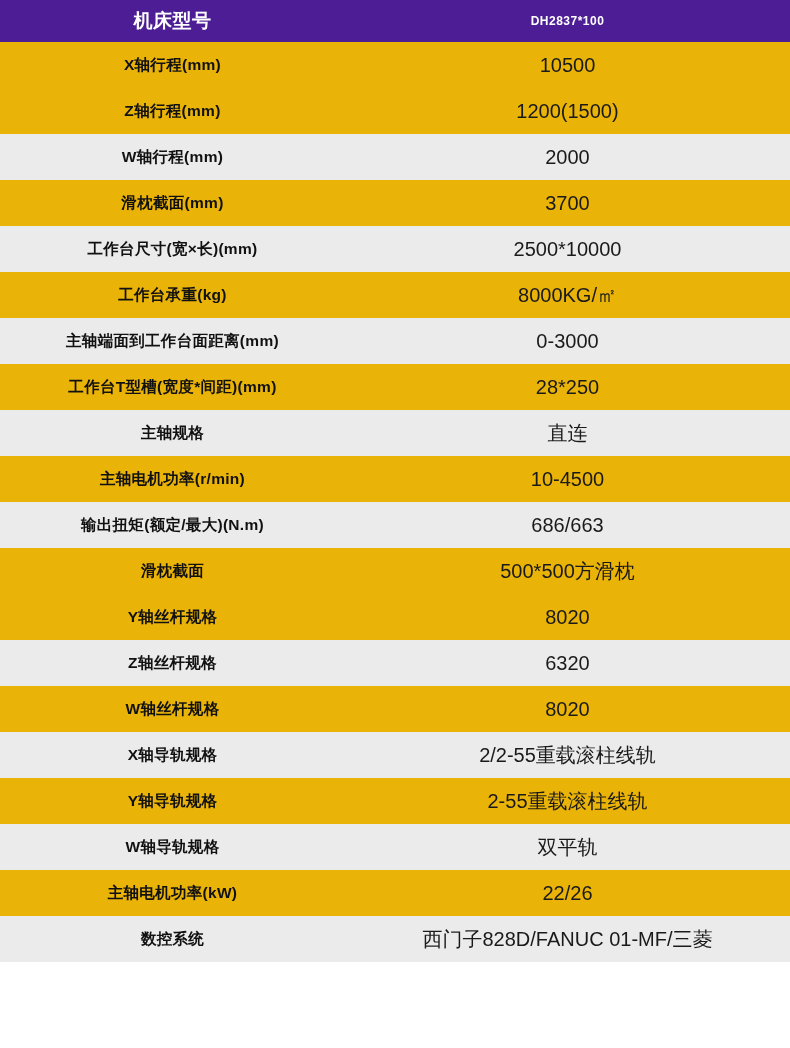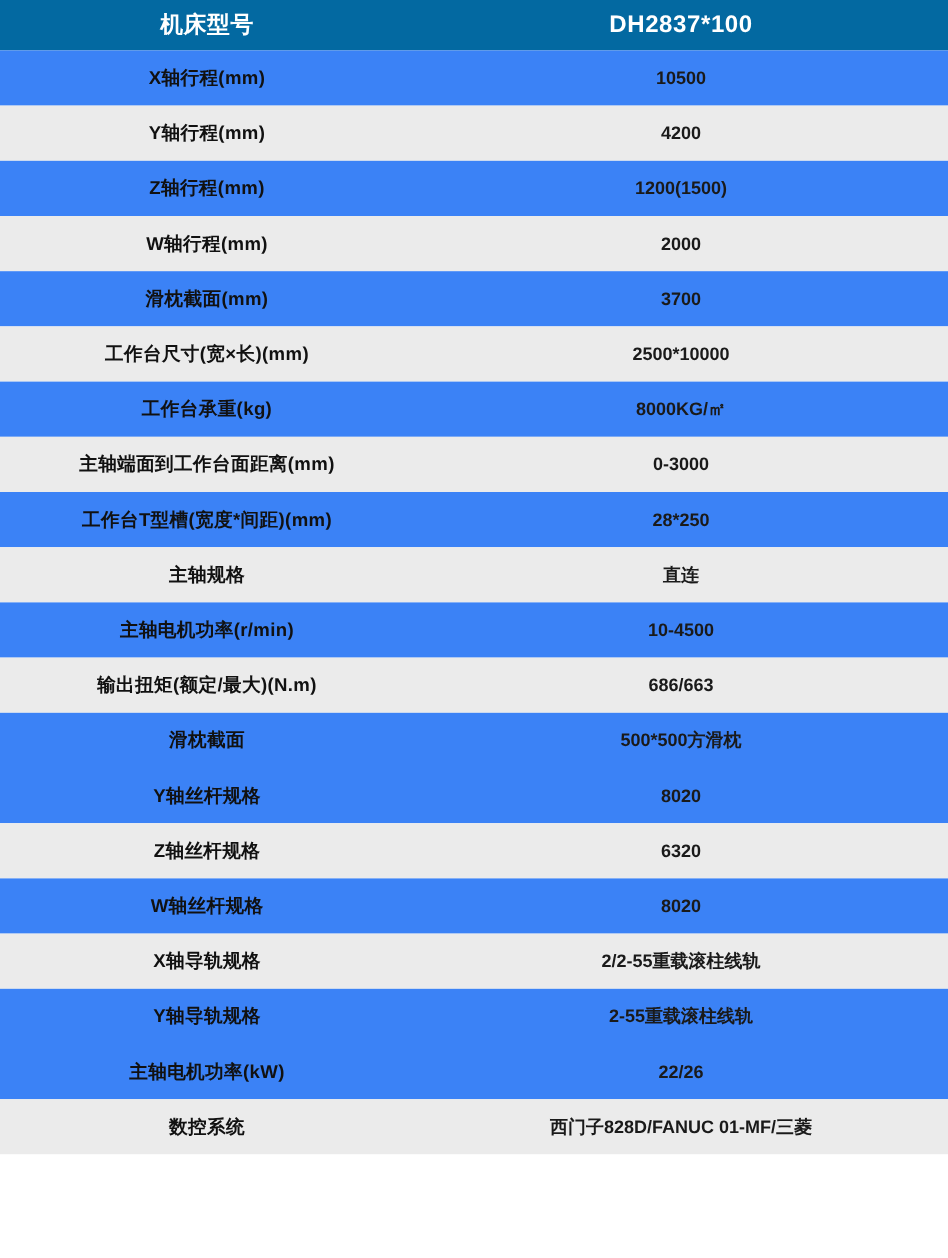--- a/index.html
+++ b/index.html
@@ -14,77 +14,73 @@
   }
   .spec-table {
     width: 790px;
     border-collapse: collapse;
     table-layout: fixed;
   }
   .spec-table col.col-label { width: 345px; }
   .spec-table col.col-value { width: 445px; }
 
   .spec-table tr.header-row td {
-    background: #0369a1;
+    background: #4c1d95;
     color: #ffffff;
     font-weight: bold;
     font-size: 19px;
     height: 42px;
     padding: 0;
     text-align: center;
     letter-spacing: 0.5px;
   }
   .spec-table tr.header-row td.header-value {
-    font-size: 20px;
+    font-size: 12px;
   }
 
   .spec-table td {
     text-align: center;
     vertical-align: middle;
     padding: 0 8px;
     height: 46px;
     font-size: 15px;
     color: #1a1a1a;
     border: none;
   }
-  .spec-table tr.row-odd td { background: #3b82f6; }
+  .spec-table tr.row-odd td { background: #eab308; }
   .spec-table tr.row-even td { background: #ebebeb; }
 
   .spec-table td.label {
     font-weight: bold;
     font-size: 15.5px;
     color: #111111;
     letter-spacing: 0.3px;
   }
   .spec-table td.value {
-    font-weight: bold;
-    font-size: 15px;
+    font-weight: normal;
+    font-size: 20px;
     color: #1a1a1a;
   }
 </style>
 </head>
 <body>
 
 <table class="spec-table">
   <colgroup>
     <col class="col-label">
     <col class="col-value">
   </colgroup>
   <tbody>
     <tr class="header-row">
       <td class="header-label">机床型号</td>
       <td class="header-value">DH2837*100</td>
     </tr>
   <tr class="row-odd">
         <td class="label">X轴行程(mm)</td>
         <td class="value">10500</td>
-      </tr>
-      <tr class="row-even">
-        <td class="label">Y轴行程(mm)</td>
-        <td class="value">4200</td>
       </tr>
       <tr class="row-odd">
         <td class="label">Z轴行程(mm)</td>
         <td class="value">1200(1500)</td>
       </tr>
       <tr class="row-even">
         <td class="label">W轴行程(mm)</td>
         <td class="value">2000</td>
       </tr>
       <tr class="row-odd">
@@ -136,20 +132,24 @@
         <td class="value">8020</td>
       </tr>
       <tr class="row-even">
         <td class="label">X轴导轨规格</td>
         <td class="value">2/2-55重载滚柱线轨</td>
       </tr>
       <tr class="row-odd">
         <td class="label">Y轴导轨规格</td>
         <td class="value">2-55重载滚柱线轨</td>
       </tr>
+      <tr class="row-even">
+        <td class="label">W轴导轨规格</td>
+        <td class="value">双平轨</td>
+      </tr>
       <tr class="row-odd">
         <td class="label">主轴电机功率(kW)</td>
         <td class="value">22/26</td>
       </tr>
       <tr class="row-even">
         <td class="label">数控系统</td>
         <td class="value">西门子828D/FANUC 01-MF/三菱</td>
       </tr>
     </tbody>
 </table>

